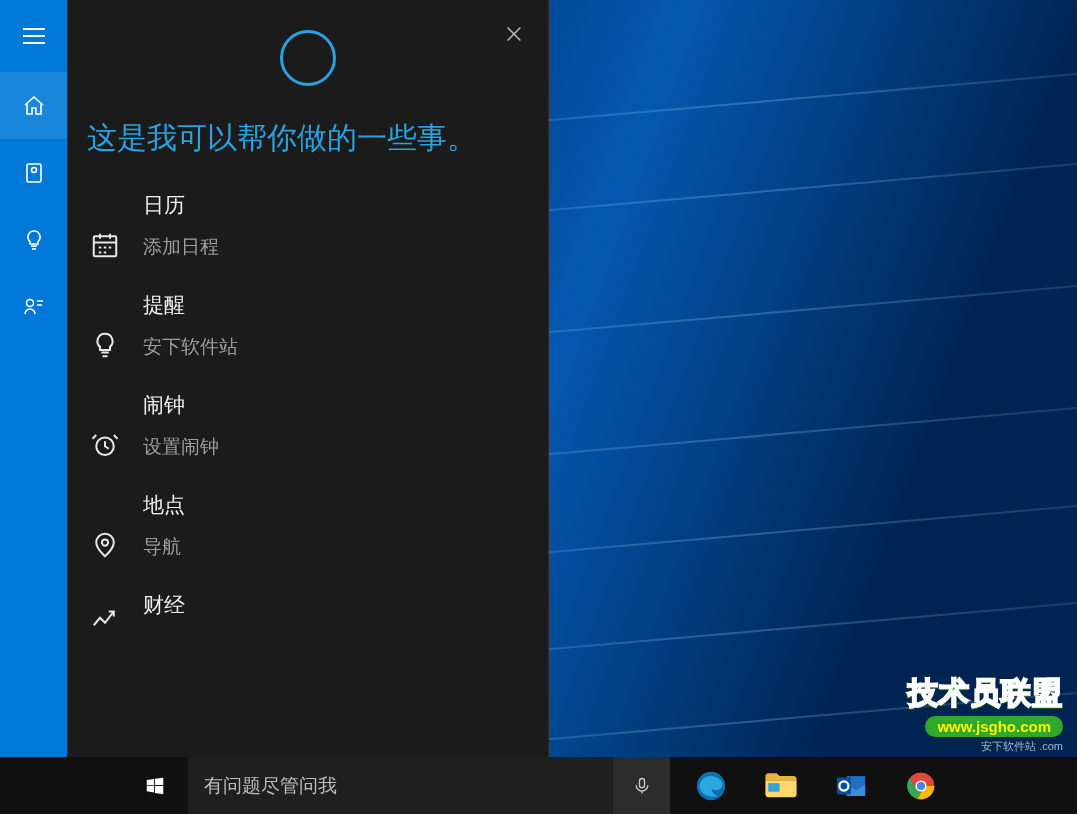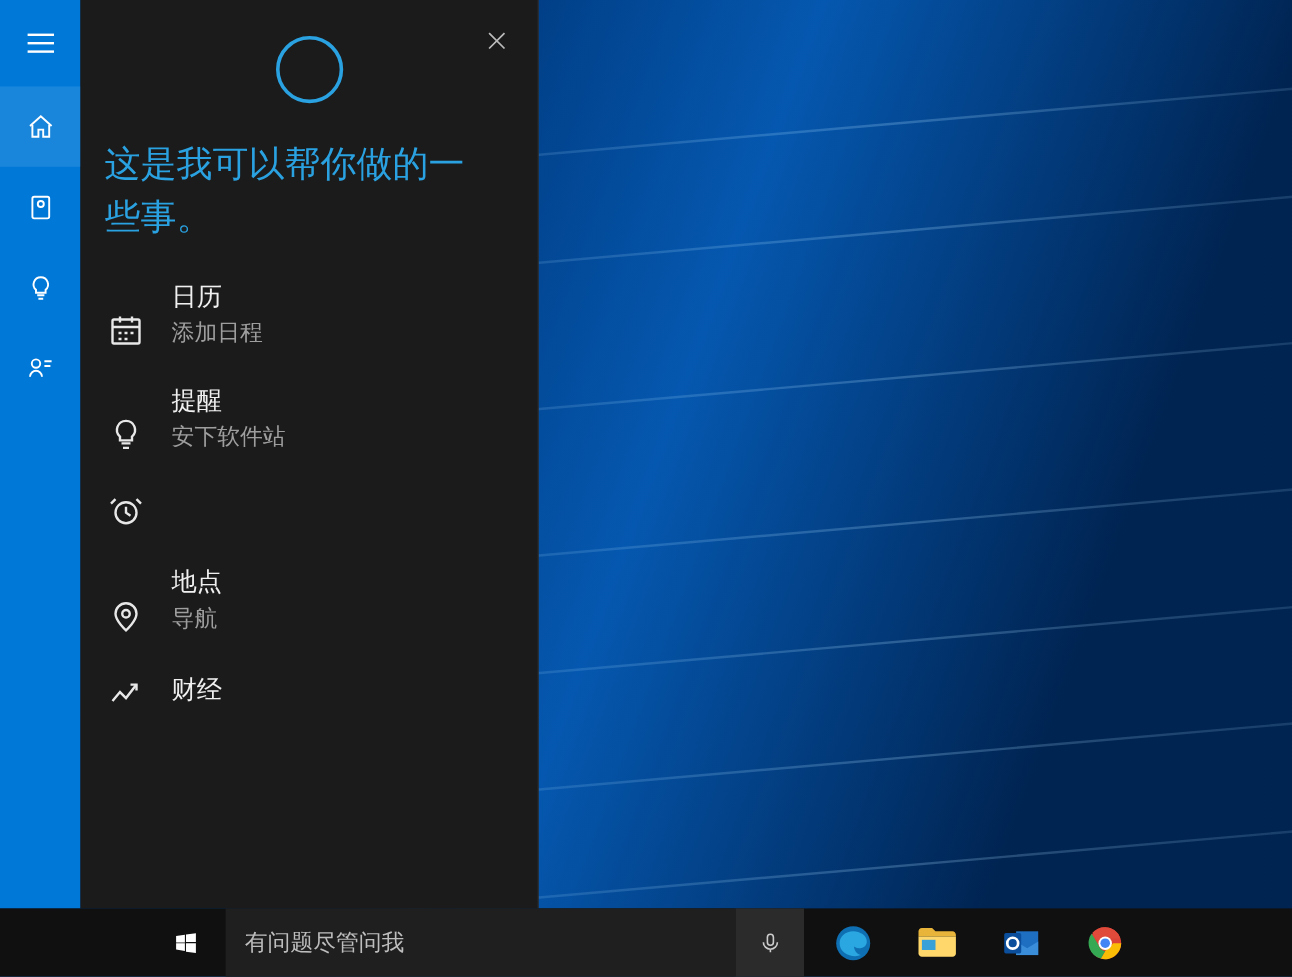--- a/index.html
+++ b/index.html
@@ -46,42 +46,42 @@
   background:#0078d7; display:flex; flex-direction:column; align-items:center;
 }
 .side-btn { width:67px; height:67px; display:flex; align-items:center; justify-content:center; color:#fff; }
 .side-btn.active { background:#1a86db; }
 .side-btn svg { width:24px; height:24px; }
 .hamburger { height:72px; }
 .hamburger .lines { width:22px; height:16px; display:flex; flex-direction:column; justify-content:space-between; }
 .hamburger .lines span { display:block; height:2px; background:#fff; }
 
 .cortana-panel {
-  position:absolute; left:67px; top:0; width:382px; height:757px;
+  position:absolute; left:67px; top:0; width:482px; height:757px;
   background:#1b1b1b; color:#fff; border-right:1px solid rgba(255,255,255,0.08);
   overflow:hidden;
 }
 .cortana-close {
   position:absolute; right:14px; top:14px; width:40px; height:40px;
   display:flex; align-items:center; justify-content:center; color:#bbb;
 }
 .cortana-close svg { width:22px; height:22px; }
 .cortana-logo { width:56px; height:56px; border-radius:50%; border:3px solid #2aa1e0; margin:30px auto 0; }
 .cortana-heading {
   color:#2aa1e0; font-size:30px; font-weight:400; line-height:1.45;
   padding:30px 34px 10px 20px;
 }
 .skills { padding:6px 0 0 20px; }
 .skill {
   display:flex; align-items:flex-end; padding:16px 20px 16px 0; gap:20px;
 }
 .skill-icon { width:36px; display:flex; justify-content:center; padding-top:2px; }
 .skill-icon svg { width:30px; height:30px; color:#e8e8e8; }
 .skill-text .title { font-size:21px; color:#f0f0f0; line-height:1.2; }
-.skill-text .sub { font-size:19px; color:#9e9e9e; margin-top:4px; }
+.skill-text .sub { font-size:19px; color:#9e9e9e; margin-top:17px; }
 
 .watermark {
   position:absolute; right:14px; bottom:60px; text-align:right; pointer-events:none;
 }
 .watermark .wm1 { font-size:30px; font-weight:800; color:#3fbf2f; -webkit-text-stroke:2px #fff; text-shadow:0 2px 0 #1e6a13; letter-spacing:1px; }
 .watermark .wm2 { display:inline-block; background:#2fa82b; color:#fff200; font-size:15px; font-weight:700; padding:2px 12px; border-radius:11px; margin-top:2px; }
 .watermark .wm3 { font-size:11px; color:#9fb9c8; margin-top:2px; }
 </style>
 </head>
 <body>
@@ -170,20 +170,24 @@
         </div>
       </div>
 
       <div class="skill">
         <div class="skill-icon">
           <svg viewBox="0 0 24 24" fill="none" stroke="currentColor" stroke-width="1.6">
               <circle cx="12" cy="13" r="7"></circle>
               <path d="M12 9v4l3 2M5 4 2 7M19 4l3 3"></path>
             </svg>
         </div>
+        <div class="skill-text">
+          <div class="title">闹钟</div>
+          <div class="sub">设置闹钟</div>
+        </div>
       </div>
 
 
       <div class="skill">
         <div class="skill-icon">
           <svg viewBox="0 0 24 24" fill="none" stroke="currentColor" stroke-width="1.6">
               <path d="M12 21s-7-6.2-7-11a7 7 0 1 1 14 0c0 4.8-7 11-7 11z"></path>
               <circle cx="12" cy="10" r="2.5"></circle>
             </svg>
         </div>
@@ -203,20 +207,25 @@
         </div>
         <div class="skill-text">
           <div class="title">财经</div>
           <div class="sub"></div>
         </div>
       </div>
 
     </div>
   </div>
 
+  <div class="watermark">
+    <div class="wm1">技术员联盟</div>
+    <div class="wm2">www.jsgho.com</div>
+    <div class="wm3">安下软件站 .com</div>
+  </div>
 
   <div class="taskbar">
     <div class="tb-btn start-btn">
       <svg viewBox="0 0 24 24" fill="#ffffff">
           <path d="M3 5.5 11 4.3v7H3zM12 4.1 21 3v8h-9zM3 12h8v7L3 17.8zM12 12h9v9l-9-1.3z"></path>
         </svg>
     </div>
     <div class="search-box">
       <span>有问题尽管问我</span>
     </div>

